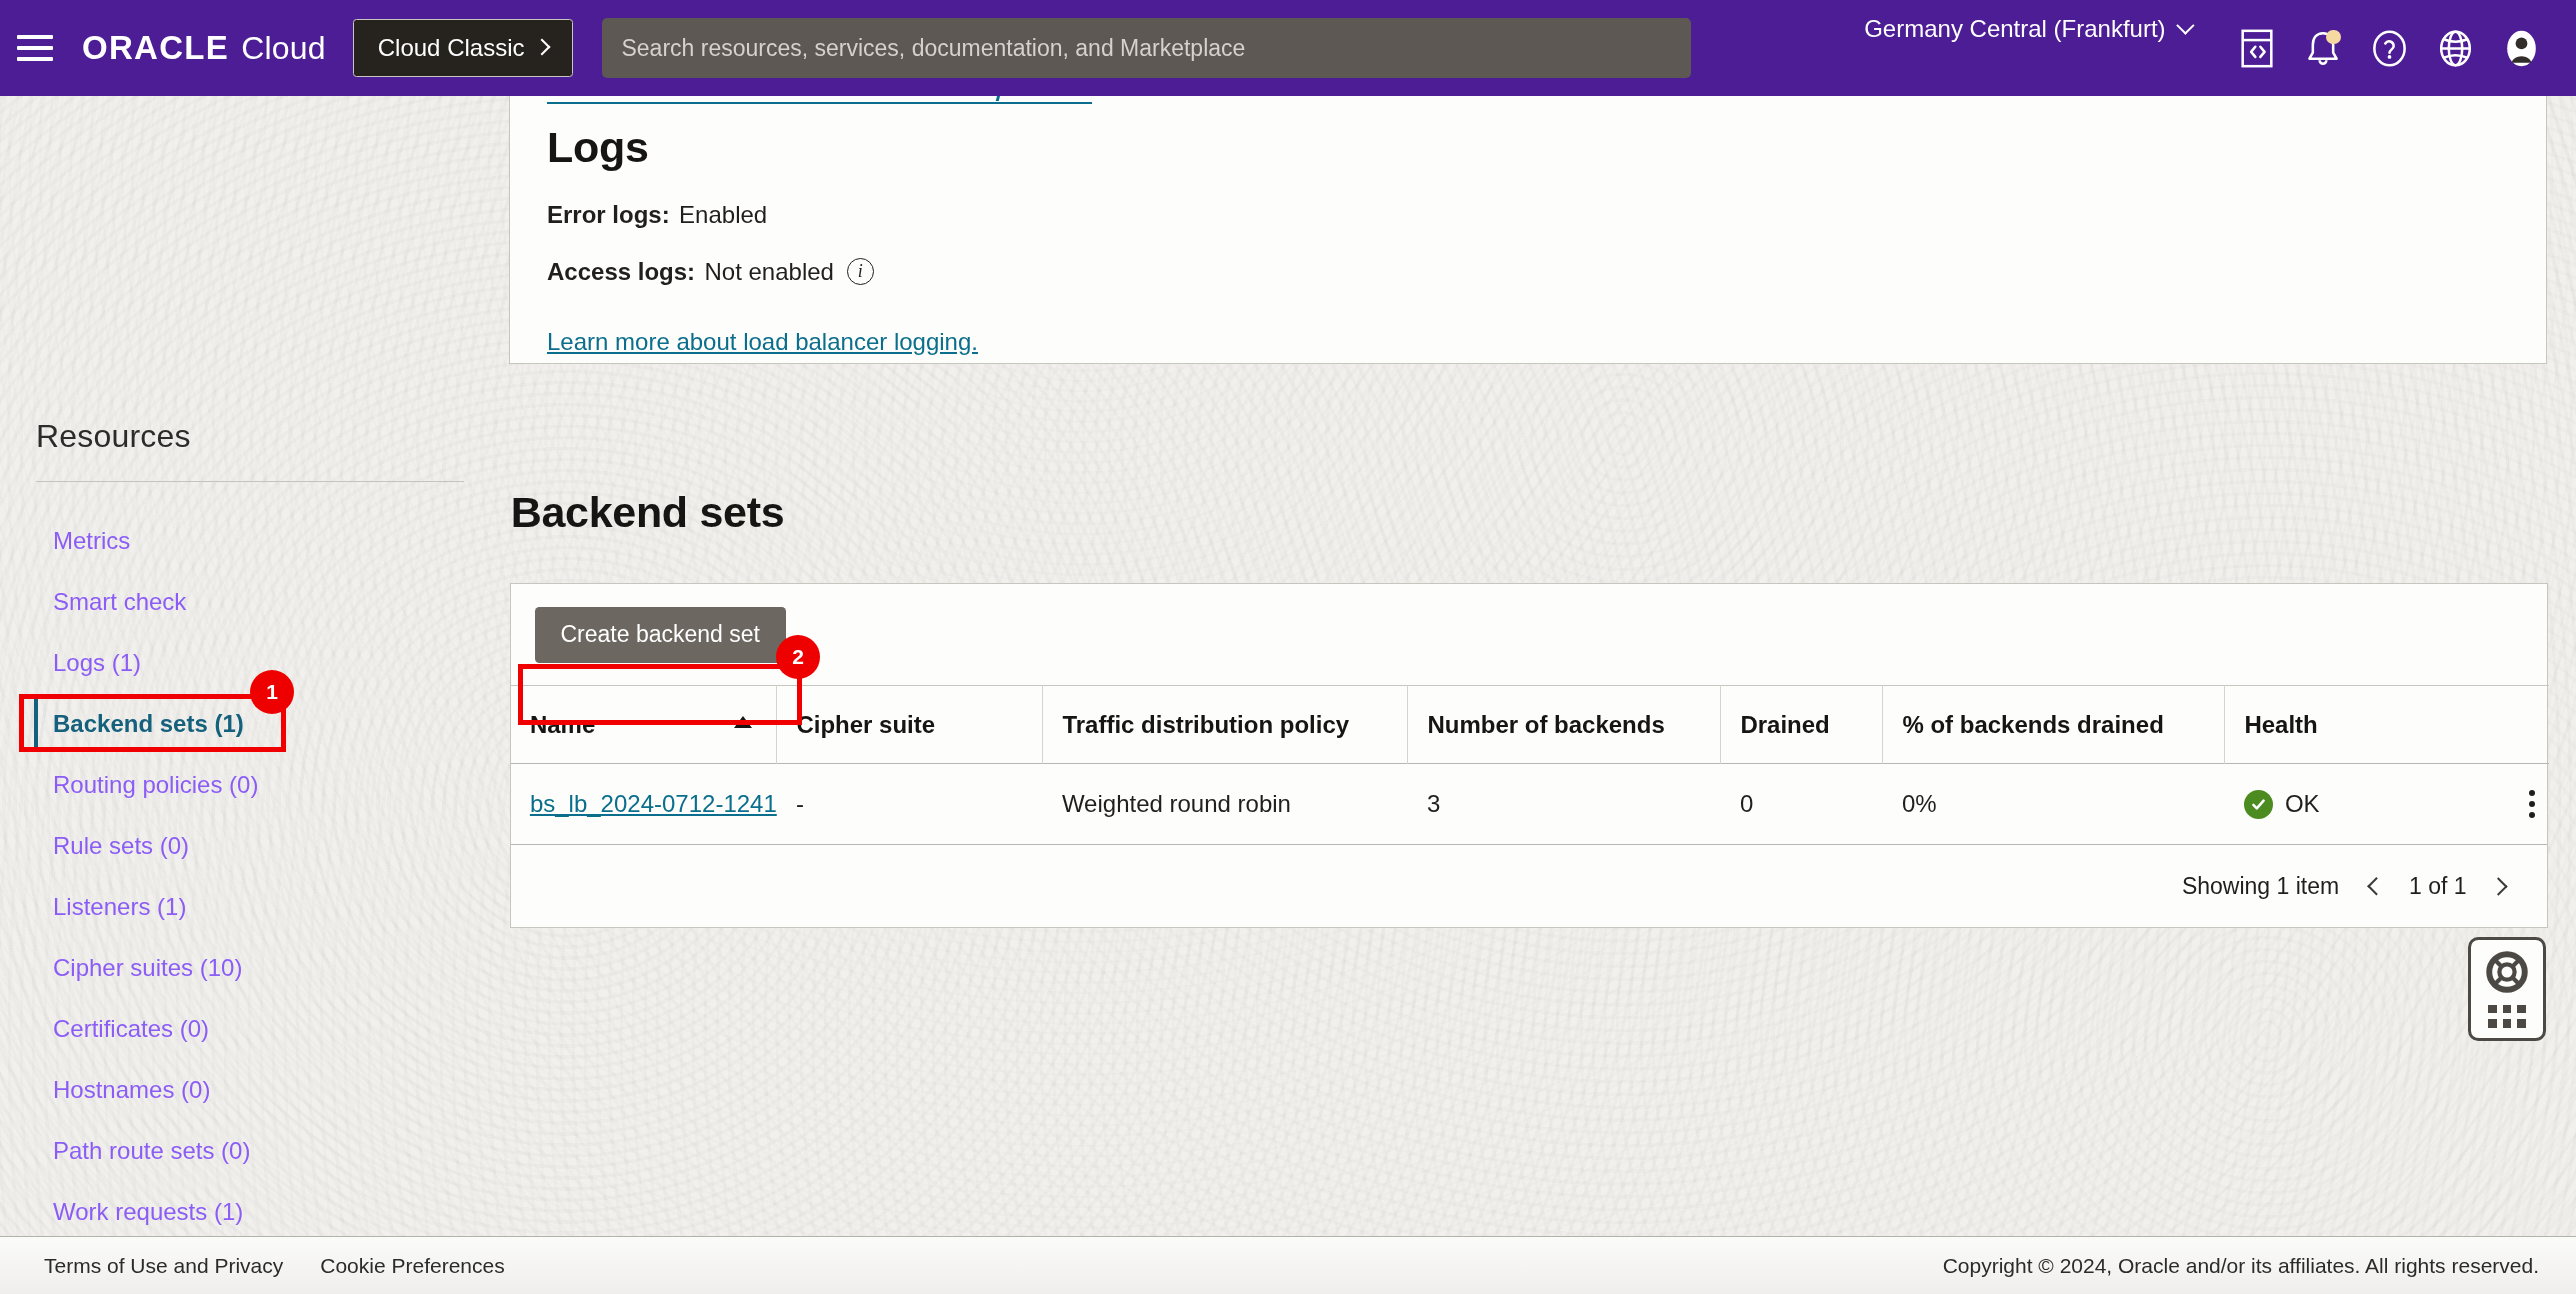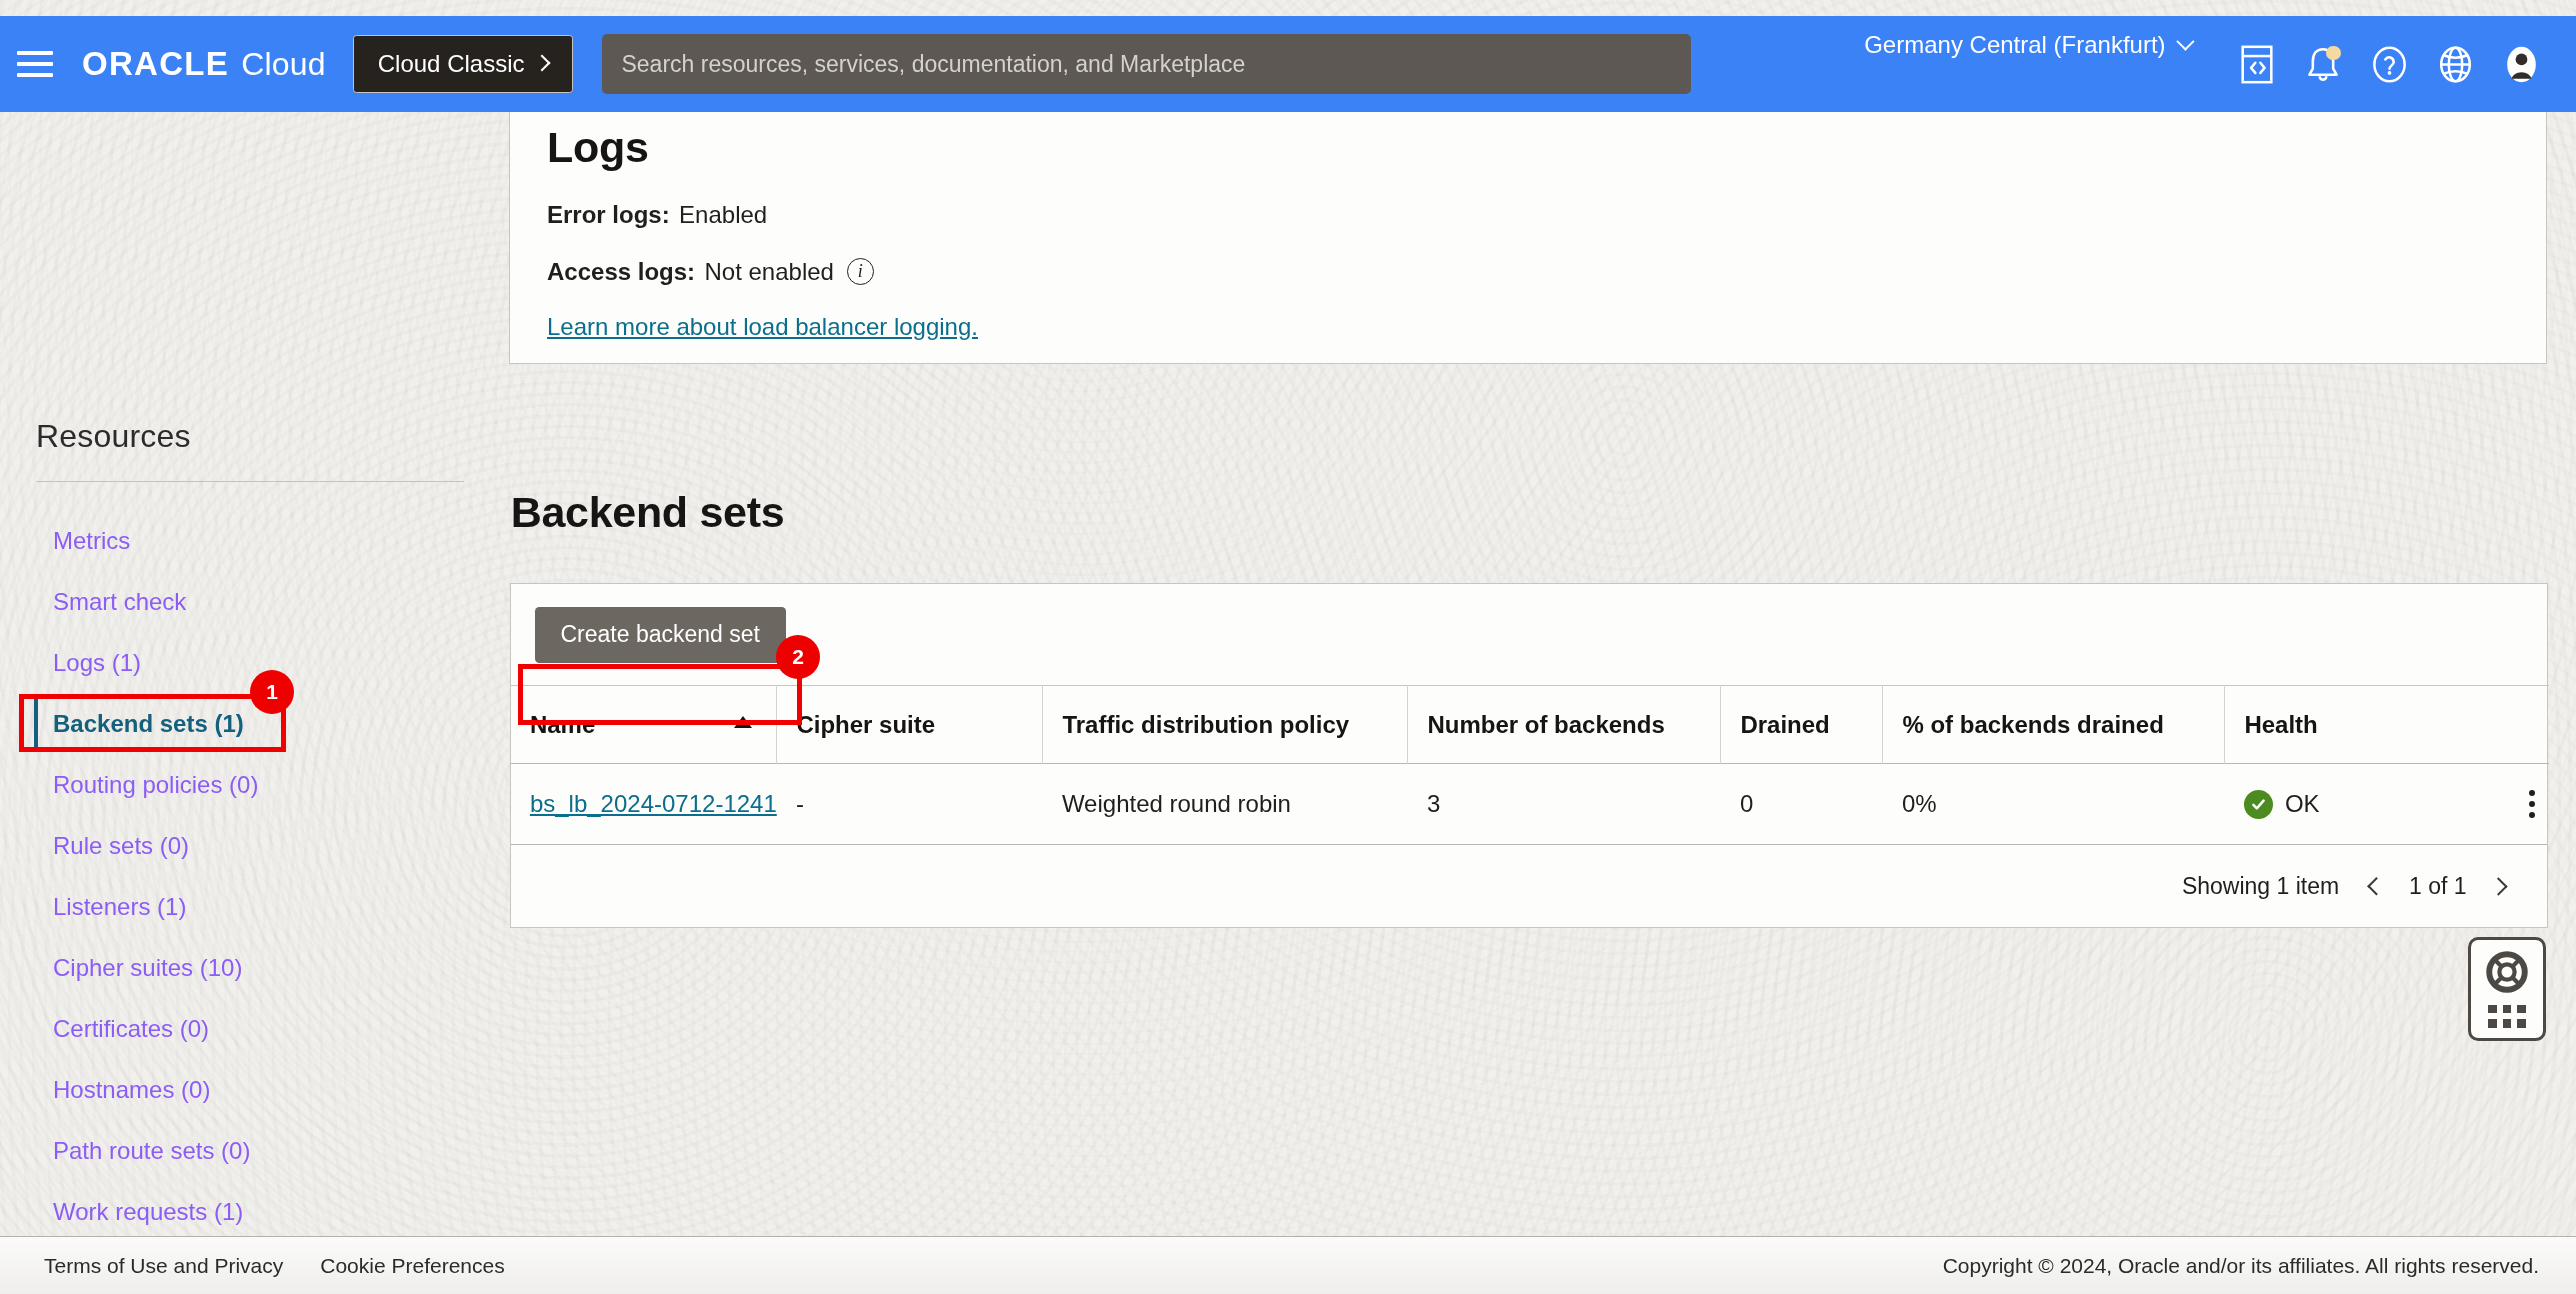--- a/index.html
+++ b/index.html
@@ -21,23 +21,23 @@
       repeating-radial-gradient(circle at 22% 62%, rgba(0,0,0,0.018) 0px, rgba(0,0,0,0.018) 3.4px, rgba(255,255,255,0) 3.4px, rgba(255,255,255,0) 11px),
       repeating-radial-gradient(circle at 63% 34%, rgba(0,0,0,0.016) 0px, rgba(0,0,0,0.016) 3.4px, rgba(255,255,255,0) 3.4px, rgba(255,255,255,0) 12.8px),
       repeating-radial-gradient(circle at 88% 80%, rgba(0,0,0,0.015) 0px, rgba(0,0,0,0.015) 3.4px, rgba(255,255,255,0) 3.4px, rgba(255,255,255,0) 12px),
       repeating-radial-gradient(circle at 42% 12%, rgba(0,0,0,0.013) 0px, rgba(0,0,0,0.013) 2.6px, rgba(255,255,255,0) 2.6px, rgba(255,255,255,0) 10.2px);
     z-index: 0;
   }
 
   
   .topbar {
     position: absolute;
-    top: 16px; left: 0;
+    top: 0; left: 0;
     width: 2576px; height: 96px;
-    background: #3b82f6;
+    background: #4c1d95;
     display: flex;
     align-items: center;
     z-index: 50;
   }
 
   .hamburger {
     width: 46px; height: 37px;
     margin-left: 17px;
     display: flex; flex-direction: column;
     justify-content: center; gap: 7.7px;
@@ -283,21 +283,21 @@
     font-size: 18px;
     font-style: italic;
     font-family: "Liberation Serif", serif;
     cursor: pointer;
     margin-left: 3.4px;
   }
   .logs-link {
     font-size: 24px;
     color: #0a6e8c;
     text-decoration: underline;
-    margin-top: 27px;
+    margin-top: 42px;
     display: inline-block;
     cursor: pointer;
   }
 
   .bs-title {
     position: absolute;
     left: 1.7px; top: 392px;
     font-size: 43px;
     font-weight: 700;
     color: #161513;

